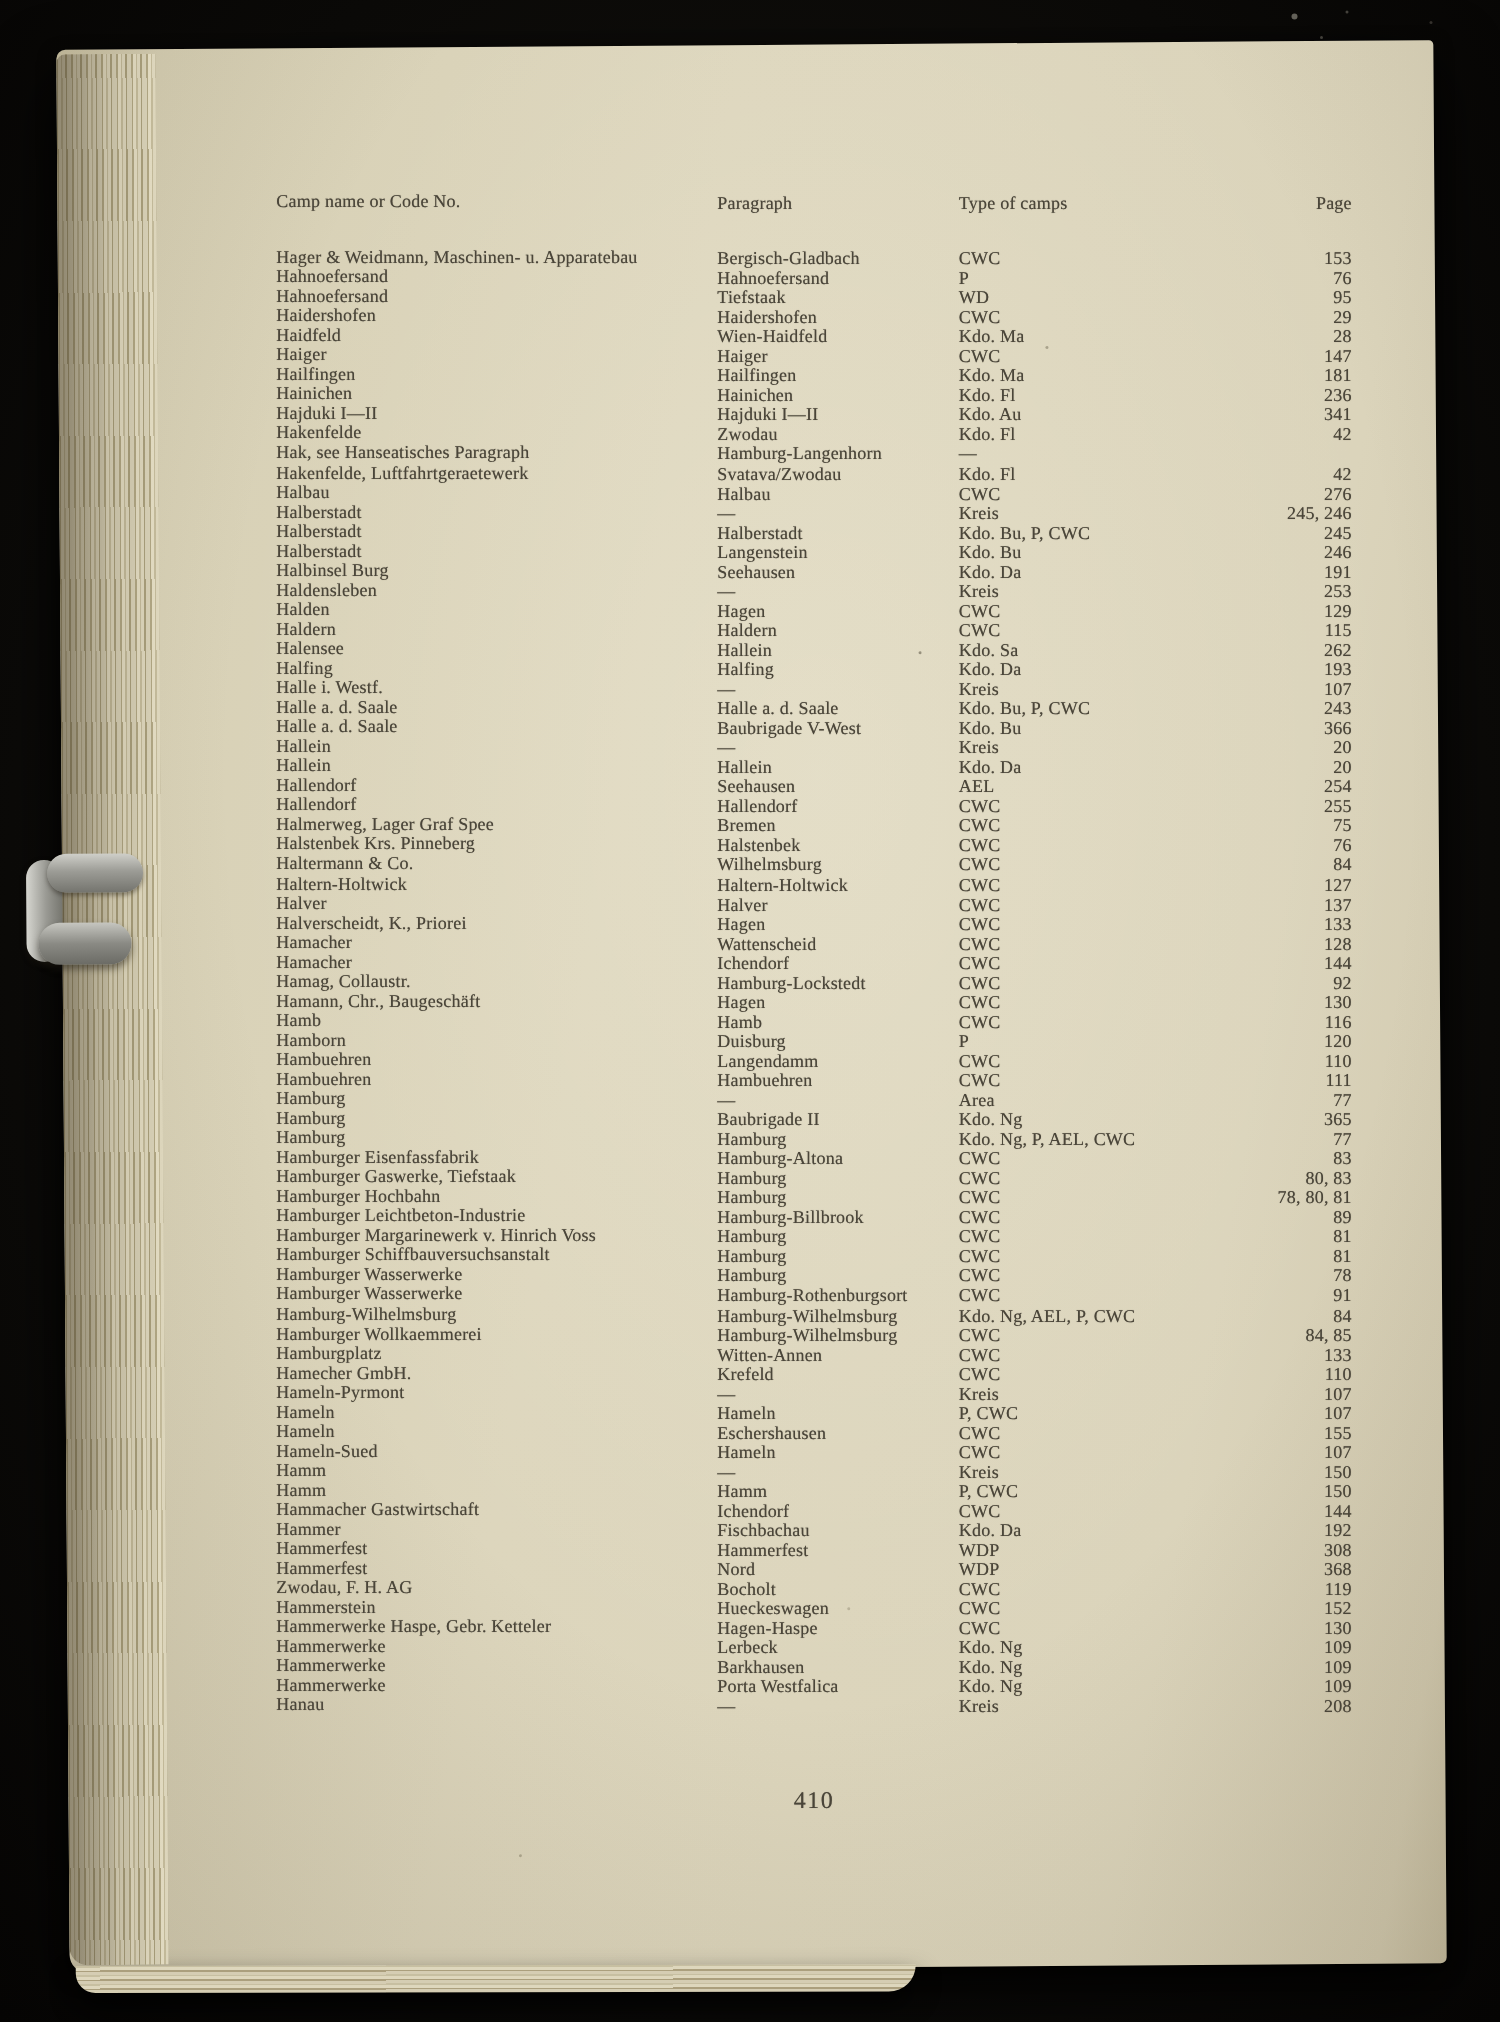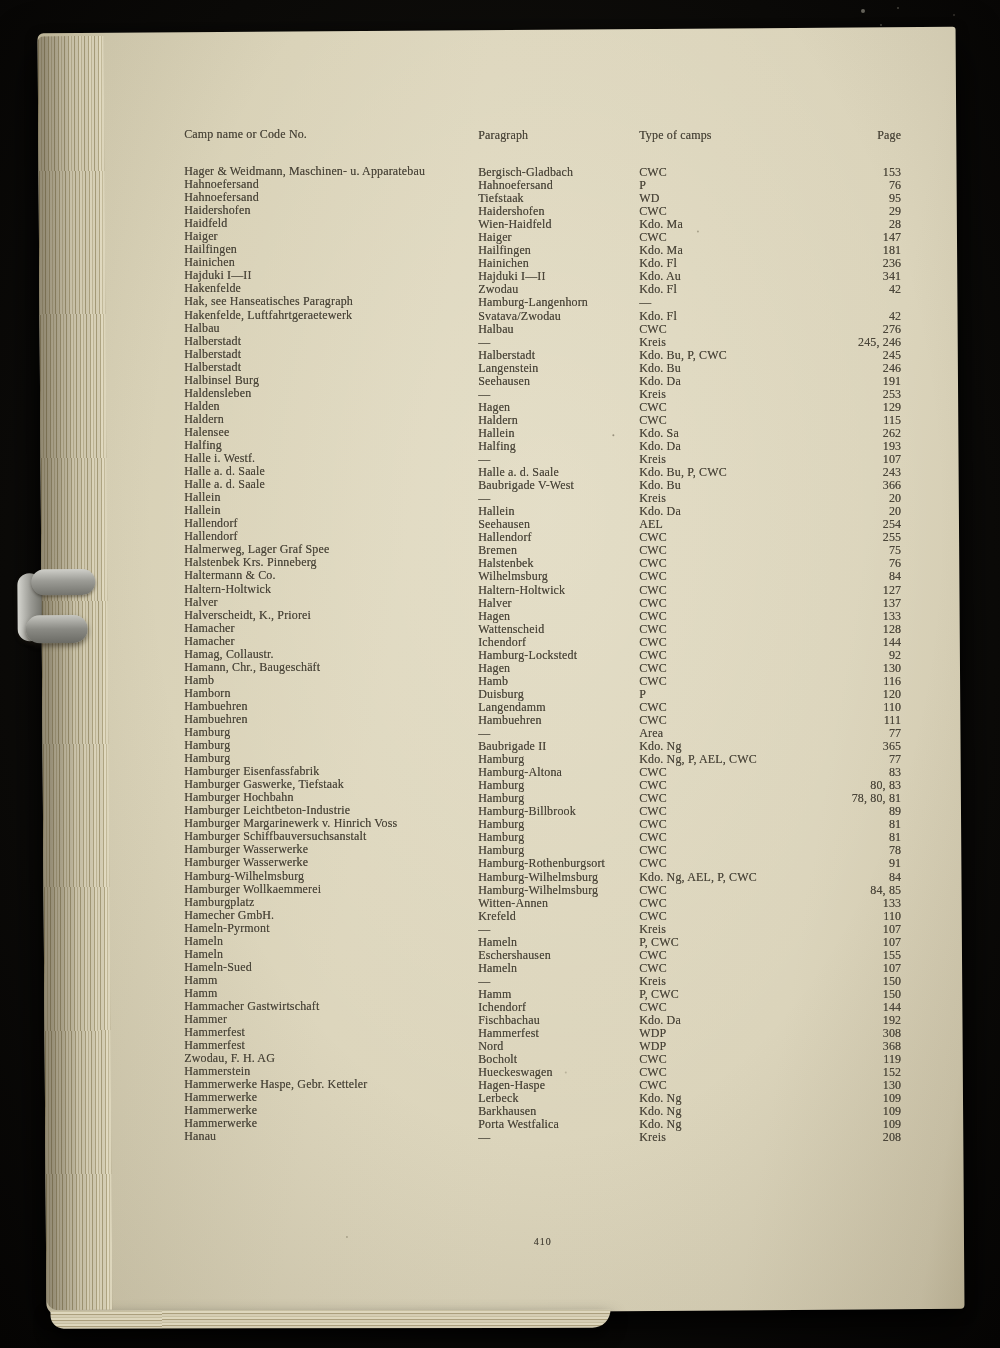--- a/index.html
+++ b/index.html
@@ -77,21 +77,21 @@
     text-shadow:0 0 0.5px rgba(74,69,57,0.65);
   }
   .header-row{position:relative;height:13px;font-size:12px;letter-spacing:0.2px;white-space:nowrap;}
   .tbody{margin-top:24px;}
   .row{position:relative;height:13.06px;white-space:nowrap;}
   .cell{position:absolute;top:0;font-size:12px;line-height:13px;letter-spacing:0.15px;}
   .c0{left:0;}
   .c1{left:294px;top:1px;}
   .c2{left:455px;top:1px;}
   .c3{left:auto;right:0;top:1px;text-align:right;}
-  .folio{margin-top:92px;width:717px;text-align:center;font-size:10px;letter-spacing:1px;}
+  .folio{margin-top:48px;width:717px;text-align:center;font-size:16px;letter-spacing:1px;}
 </style>
 </head>
 <body>
 
 <div class="backdrop"></div>
 <div class="dust"></div>
 
 <div class="page">
   <div class="edges"></div>
   <div class="bottom-edges"></div>

